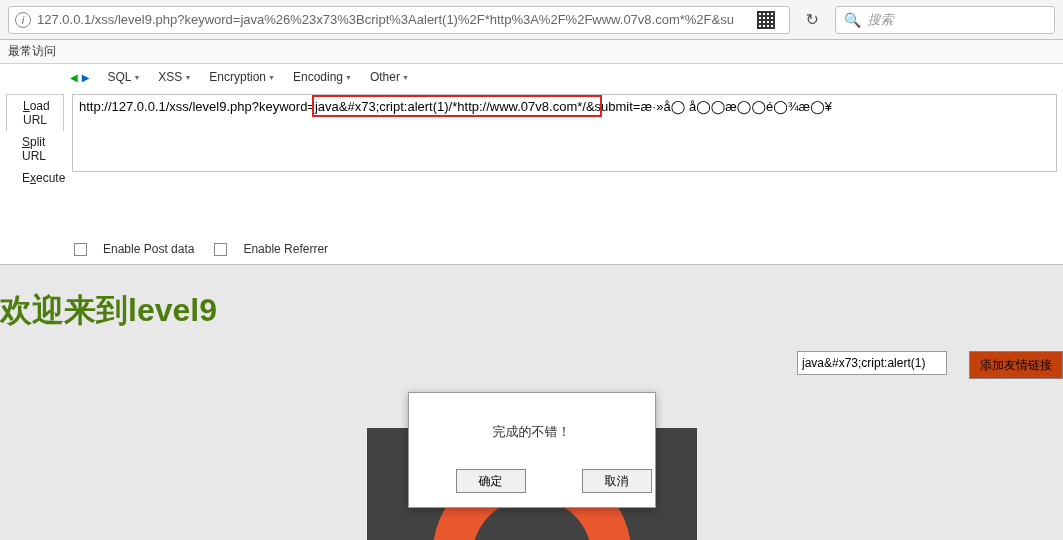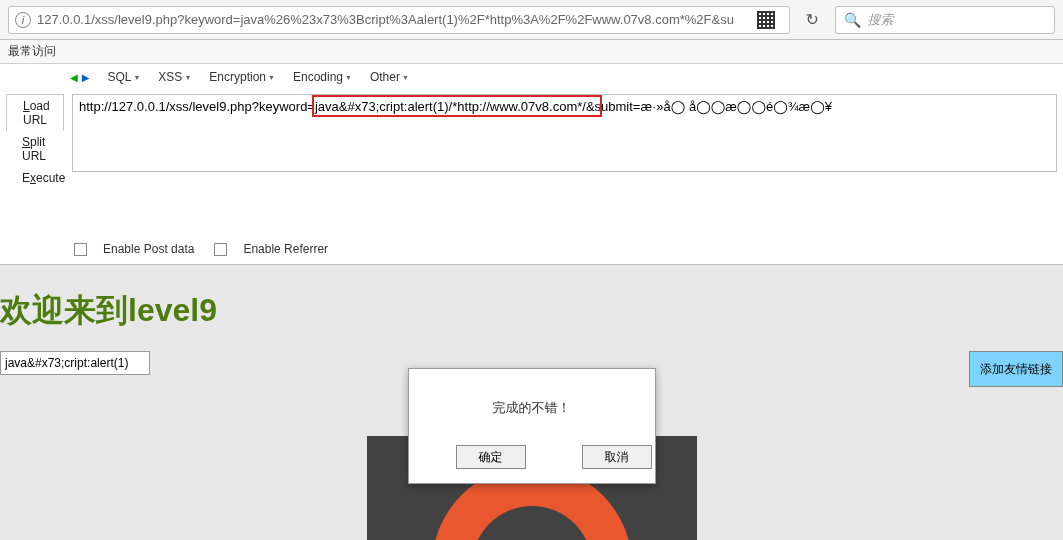--- a/index.html
+++ b/index.html
@@ -35,30 +35,30 @@
     .hb-textarea-wrap { flex: 1; position: relative; }
     .hb-textarea { width: 100%; height: 78px; border: 1px solid #c0c0c0; font-size: 13px; padding: 4px 6px; resize: none; font-family: Arial; }
     .red-highlight { position: absolute; top: 1px; left: 240px; width: 290px; height: 22px; border: 2px solid #d22; pointer-events: none; }
     
     .hb-checks { display: flex; gap: 20px; padding: 4px 74px 8px 74px; font-size: 12px; color: #333; align-items: center; }
     .hb-check { display: flex; align-items: center; gap: 16px; margin-top: 37px; }
     .hb-checkbox { width: 13px; height: 13px; border: 1px solid #888; background: #fff; }
     
     .page-content { background: #e8e8e8; position: relative; height: 340px; }
     .page-title { text-align: left; font-size: 32px; font-weight: bold; color: #4d7c0f; padding-top: 24px; }
-    .form-row { display: flex; justify-content: space-between; gap: 0; margin-top: 18px; }
+    .form-row { display: flex; justify-content: flex-end; gap: 22px; margin-top: 18px; }
     .text-input { width: 150px; height: 24px; border: 1px solid #999; font-size: 12px; padding: 0 4px; background: #fff; }
-    .submit-btn { height: 36px; padding: 0 10px; font-size: 12px; border: 1px solid #888; background: #7dd3fc; }
+    .submit-btn { height: 28px; padding: 0 10px; font-size: 12px; border: 1px solid #888; background: #c2410c; }
     .friend-link { text-align: center; margin-top: 18px; font-size: 15px; color: #0369a1; text-decoration: underline; }
     
     .image-box { width: 330px; height: 165px; background: #424242; margin: 12px auto 0; position: relative; overflow: hidden; }
     .orange-shape { position: absolute; width: 200px; height: 200px; background: #e8572e; border-radius: 50%; top: 30px; left: 65px; }
     .orange-cut { position: absolute; width: 120px; height: 120px; background: #424242; border-radius: 50%; top: 70px; left: 105px; }
     
-    .dialog { position: absolute; top: 368px; left: 50%; transform: translateX(-50%); width: 248px; background: #fff; border: 1px solid #9a9a9a; box-shadow: 0 2px 8px rgba(0,0,0,.3); }
+    .dialog { position: absolute; top: 392px; left: 50%; transform: translateX(-50%); width: 248px; background: #fff; border: 1px solid #9a9a9a; box-shadow: 0 2px 8px rgba(0,0,0,.3); }
     .dialog-body { padding: 30px 0 28px 0; text-align: center; font-size: 13px; color: #333; }
     .dialog-buttons { display: flex; justify-content: center; gap: 12px; padding-bottom: 14px; }
     .dialog-btn { width: 70px; height: 24px; font-size: 12px; border: 1px solid #888; background: #f0f0f0; margin-left: 44px; }
   </style>
 </head>
 <body>
 
 <div class="browser-bar">
   <div class="url-container">
     <span class="info-icon">i</span>

